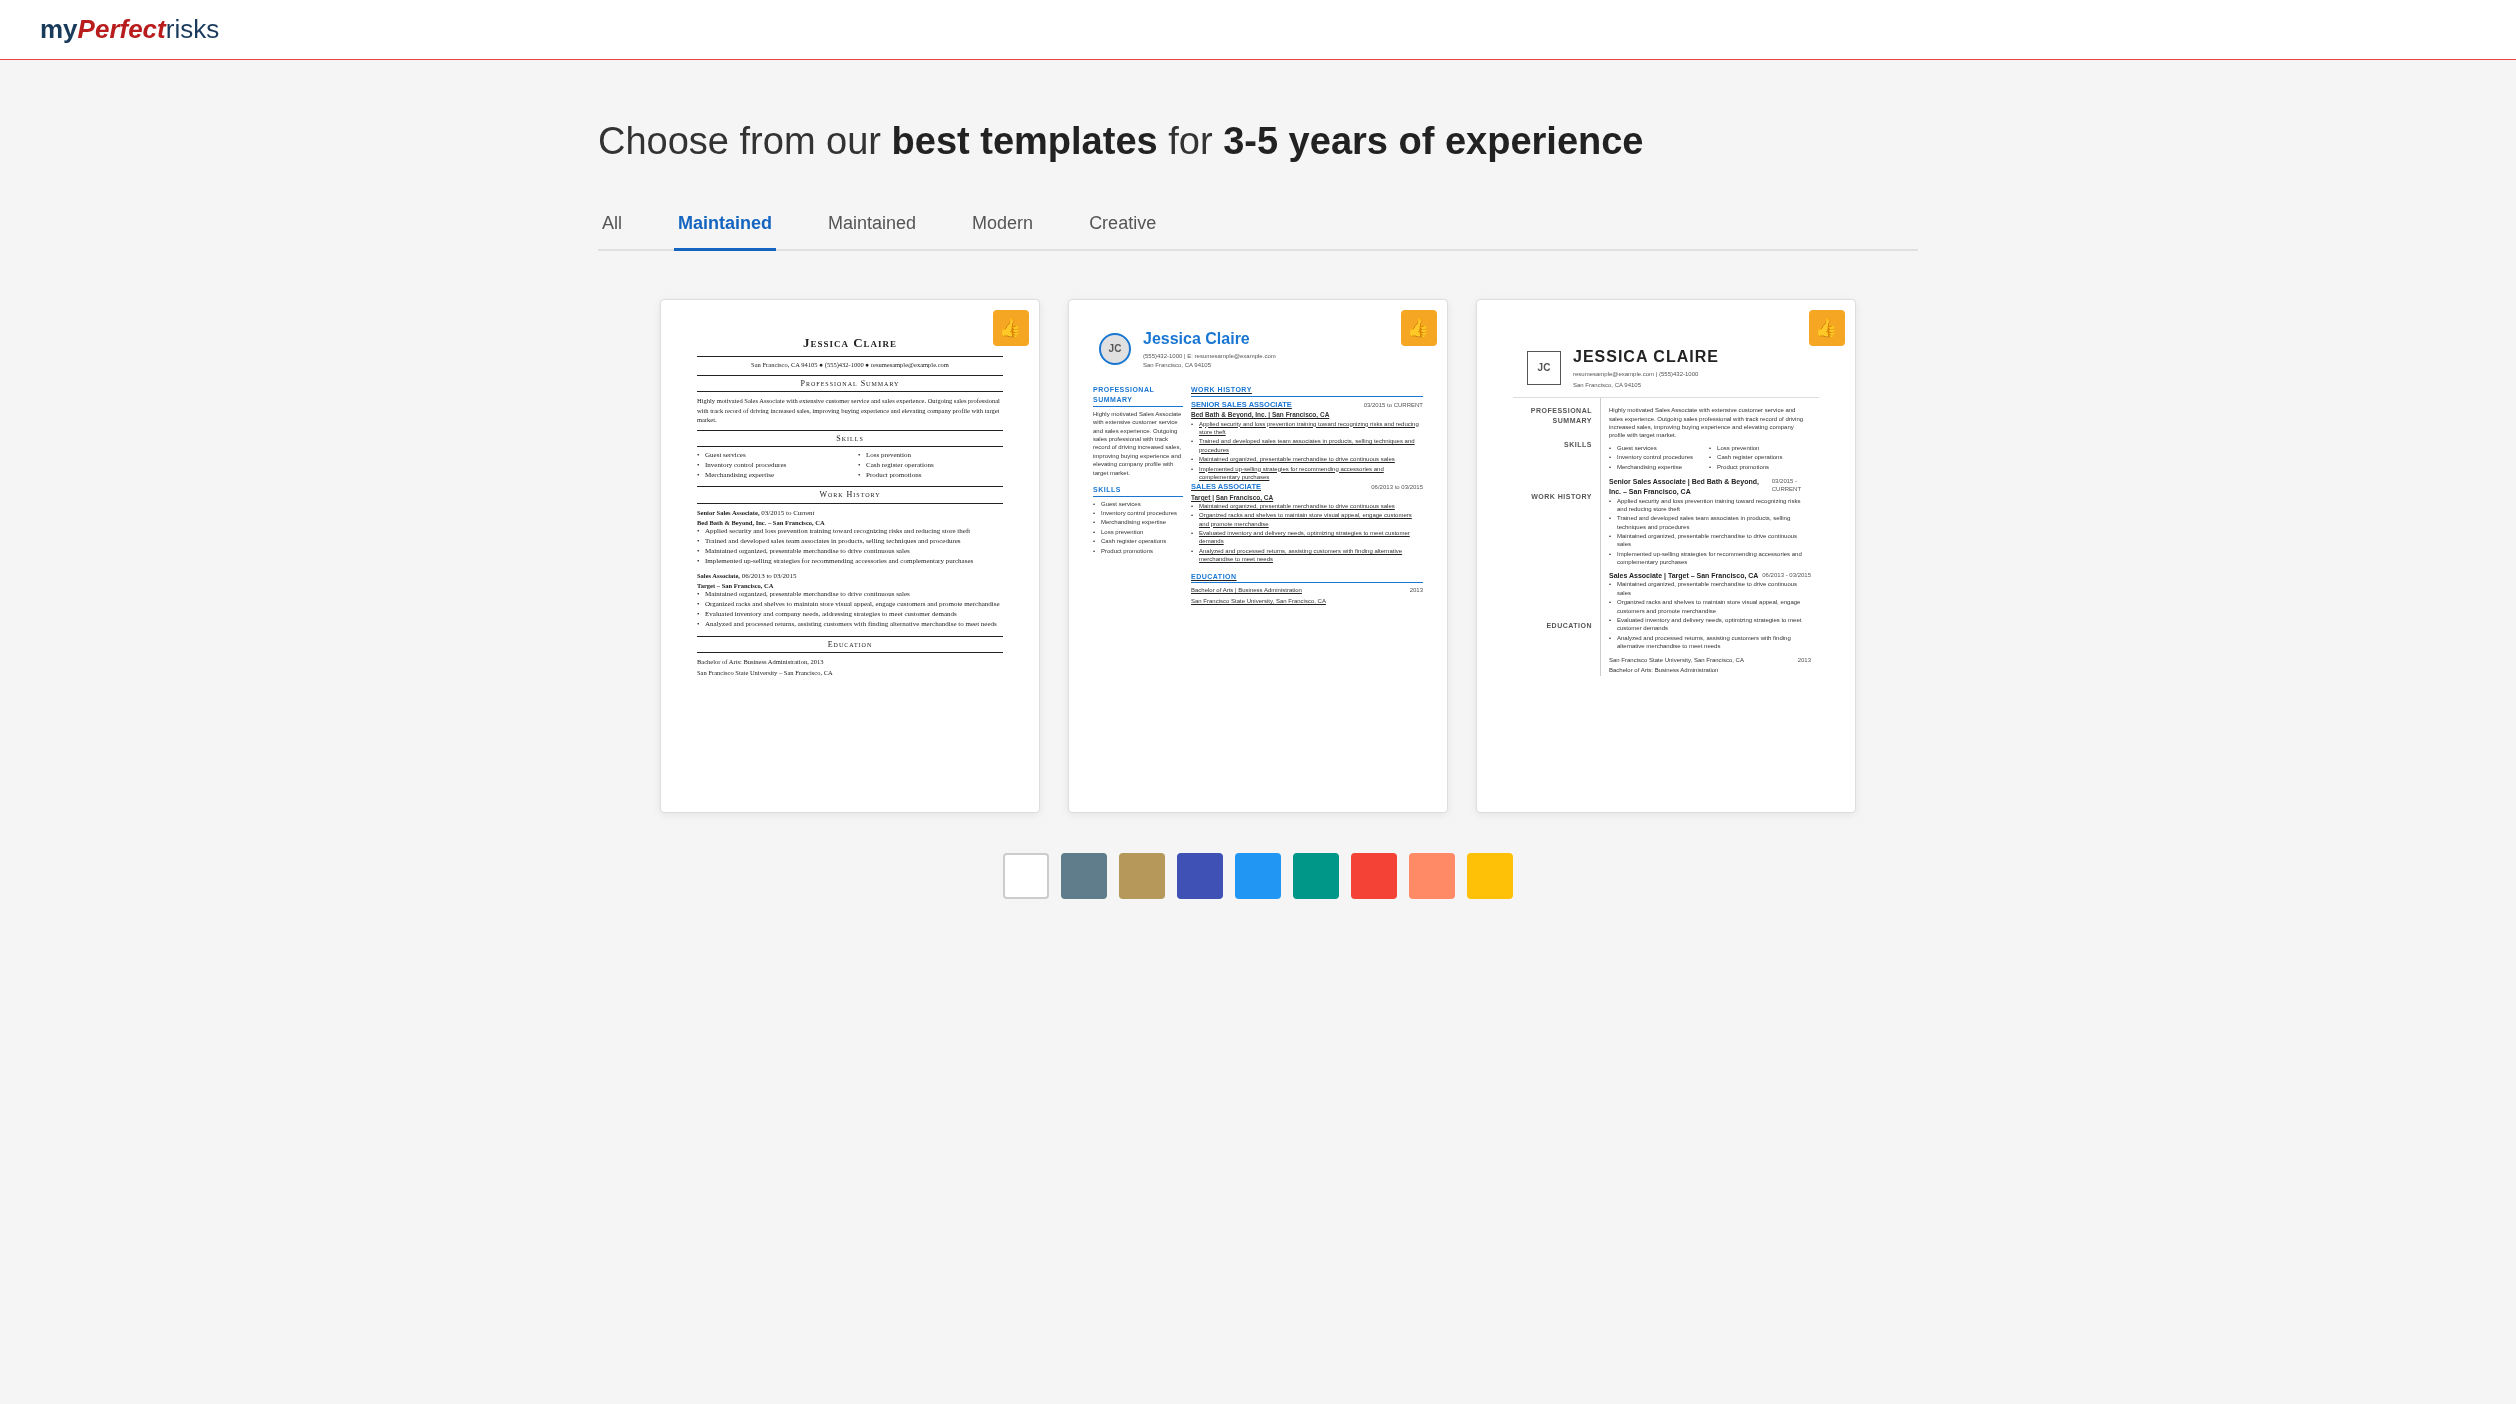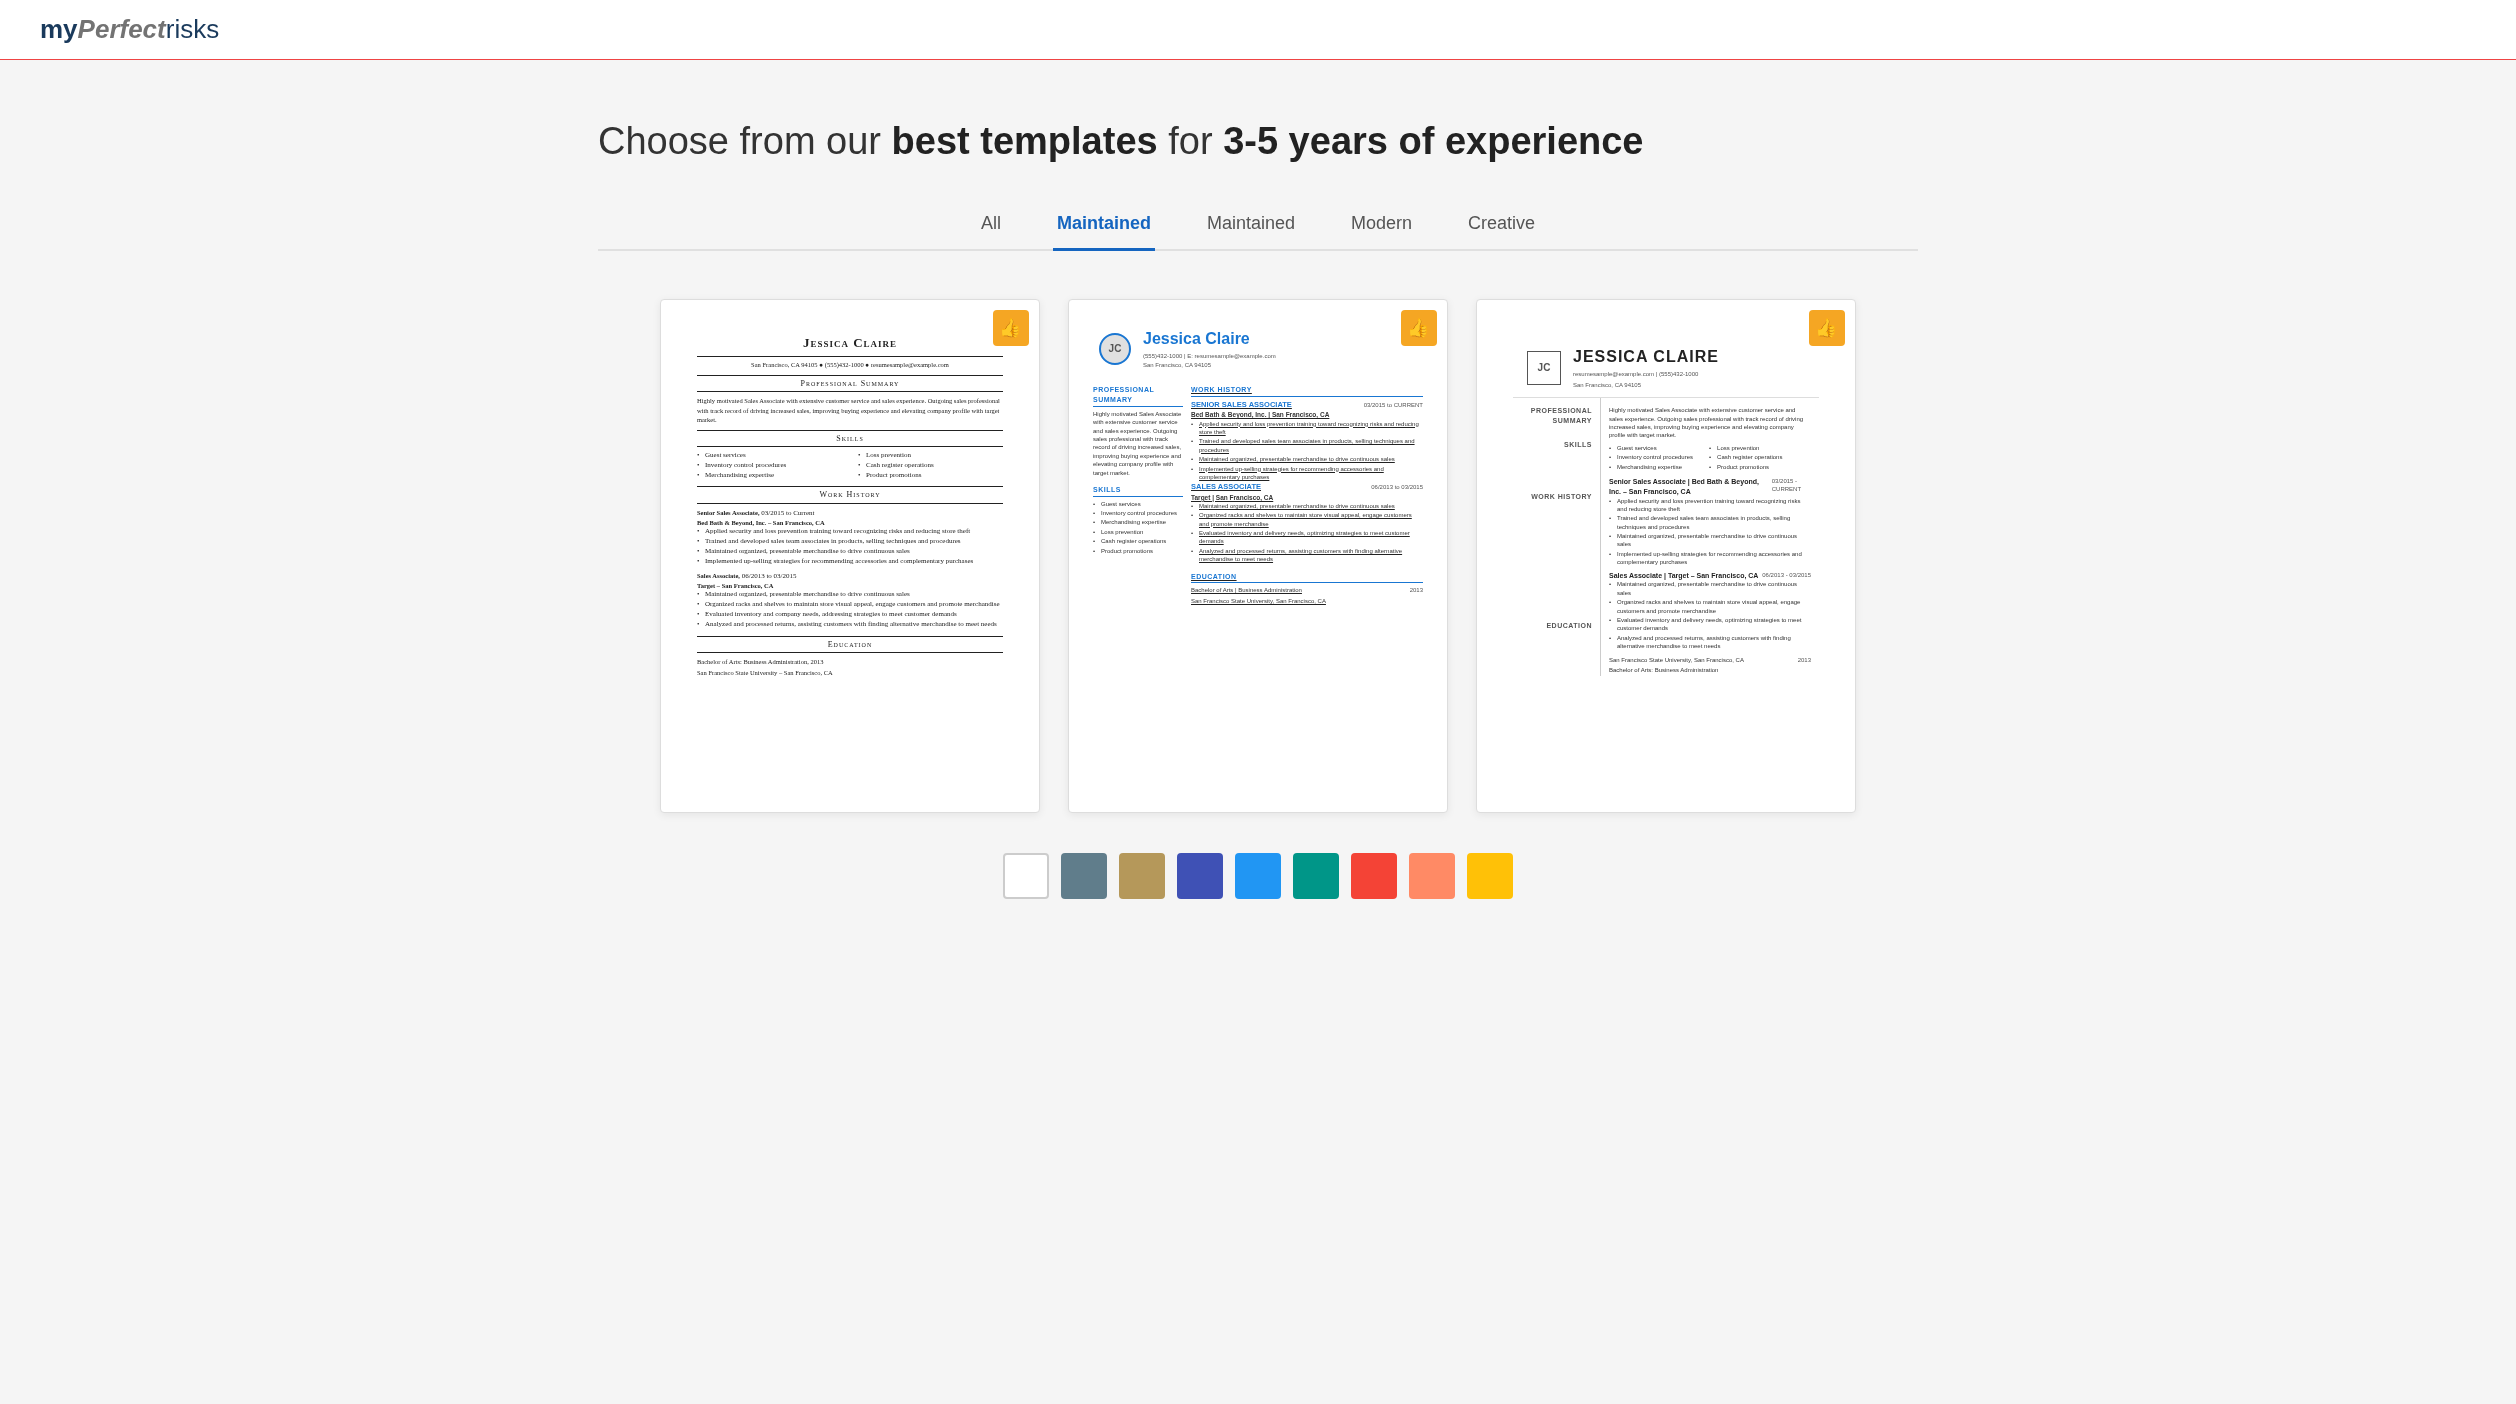--- a/index.html
+++ b/index.html
@@ -17,21 +17,21 @@
       align-items: center;
     }
     .logo {
       display: flex;
       align-items: center;
       font-size: 26px;
       font-weight: 400;
       color: #1a3a5c;
     }
     .logo .my { color: #1a3a5c; font-weight: 700; }
-    .logo .perfect { color: #737373; font-style: italic; font-weight: 700; }
+    .logo .perfect { color: #b91c1c; font-style: italic; font-weight: 700; }
     .logo .resume { color: #1a3a5c; font-weight: 400; }
 
     
     .main {
       max-width: 1400px;
       margin: 0 auto;
       padding: 60px 40px 40px;
     }
 
     .headline {
@@ -39,21 +39,21 @@
       font-size: 38px;
       color: #333;
       margin-bottom: 40px;
       font-weight: 400;
     }
     .headline strong { font-weight: 800; color: #222; }
 
     
     .tabs {
       display: flex;
-      justify-content: center;
+      justify-content: flex-start;
       align-items: center;
       gap: 48px;
       margin-bottom: 48px;
       border-bottom: 2px solid #e0e0e0;
       padding-bottom: 0;
     }
     .tab {
       font-size: 18px;
       padding: 10px 4px 14px;
       cursor: pointer;

